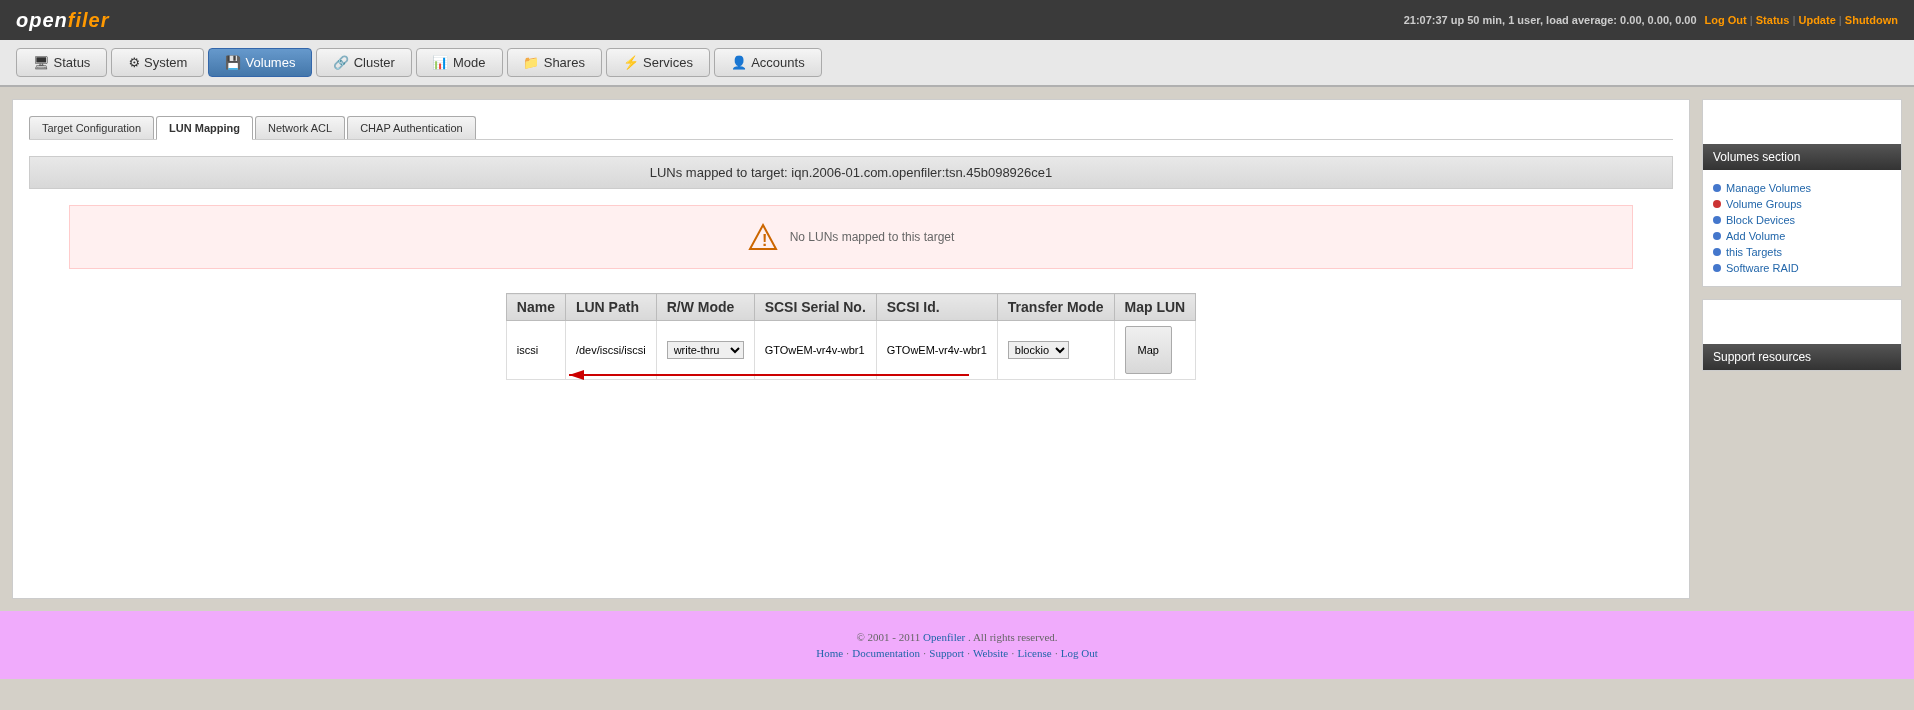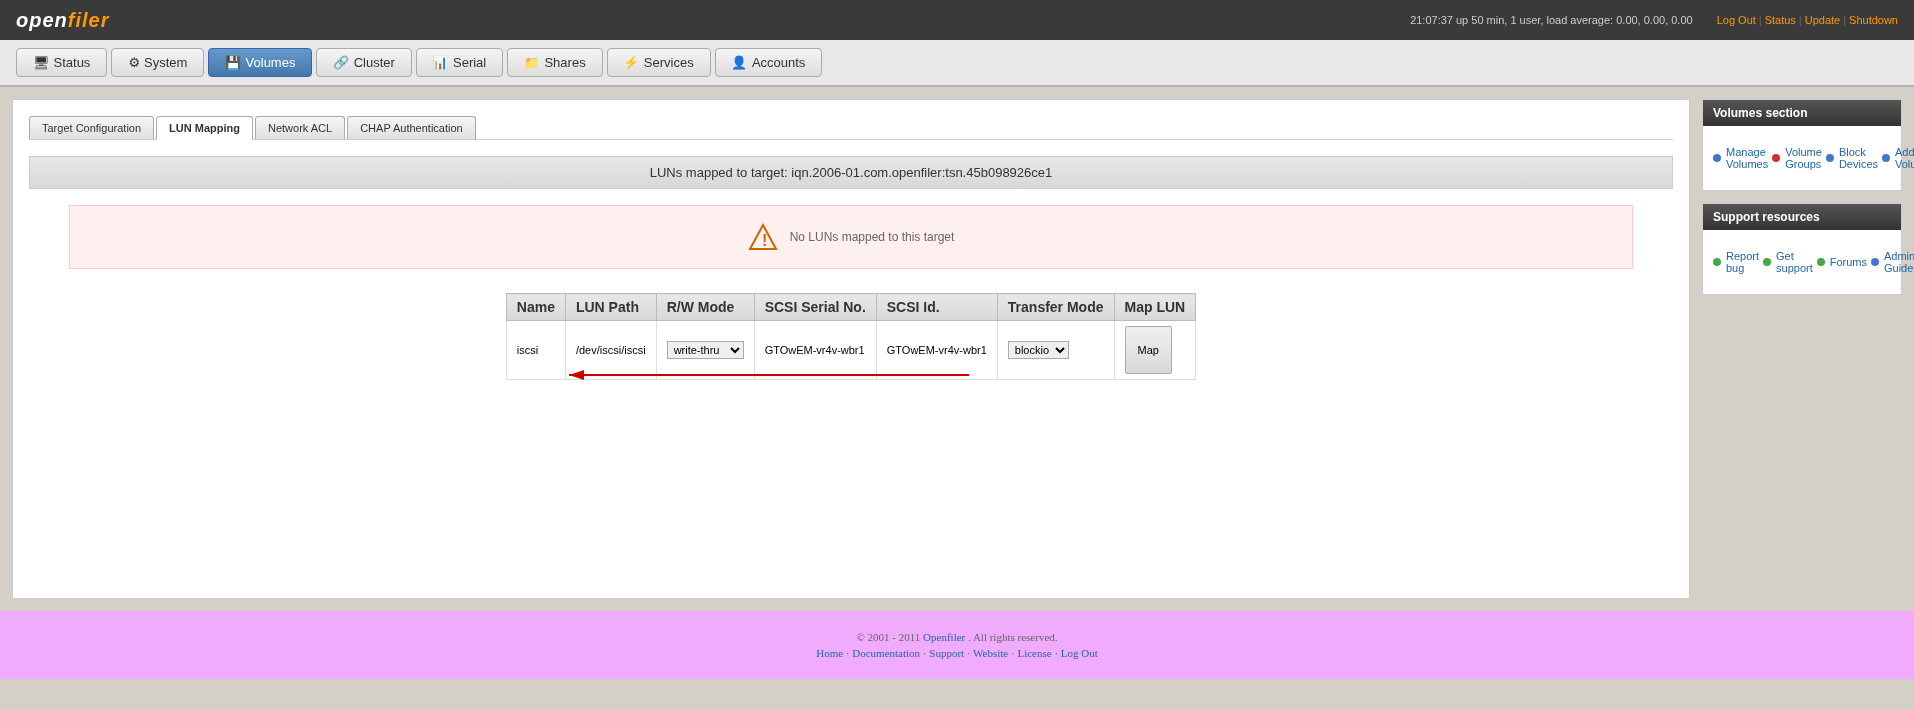--- a/index.html
+++ b/index.html
@@ -18,23 +18,24 @@
       color: white;
       font-size: 20px;
       font-weight: bold;
       font-style: italic;
       letter-spacing: 1px;
     }
     #logo span { color: #f90; }
     #header-right {
       display: flex;
       align-items: center;
-      gap: 24px;
+      gap: 8px;
       color: #ccc;
       font-size: 11px;
+      font-weight: bold;
     }
     #header-links { display: flex; gap: 0; }
     .header-link { color: #f90; font-size: 11px; text-decoration: none; cursor: pointer; }
     .header-sep { color: #666; margin: 0 3px; }
 
     
     #navbar {
       background: #e8e8e8;
       border-bottom: 2px solid #b0b0b0;
       padding: 8px 16px;
@@ -195,26 +196,27 @@
     .sidebar-section {
       background: white;
       border: 1px solid #ccc;
       margin-bottom: 12px;
     }
     .sidebar-title {
       background: linear-gradient(to bottom, #555, #333);
       color: white;
       padding: 6px 10px;
       font-size: 12px;
-      font-weight: bold;
+      font-weight: normal;
+      margin-top: 44px;
     }
     .sidebar-links {
-      padding: 20px 10px;
-      display: flex;
-      flex-direction: row;
+      padding: 12px 10px;
+      display: flex;
+      flex-direction: column;
       gap: 4px;
     }
     .sidebar-link {
       display: flex;
       align-items: center;
       gap: 5px;
       color: #2266aa;
       font-size: 11px;
       text-decoration: none;
       cursor: pointer;
@@ -274,21 +276,21 @@
   <div class="nav-btn active">
     <span>💾</span>
     <span>Volumes</span>
   </div>
   <div class="nav-btn">
     <span>🔗</span>
     <span>Cluster</span>
   </div>
   <div class="nav-btn">
     <span>📊</span>
-    <span>Serial</span>
+    <span>Mode</span>
   </div>
   <div class="nav-btn">
     <span>📁</span>
     <span>Shares</span>
   </div>
   <div class="nav-btn">
     <span>⚡</span>
     <span>Services</span>
   </div>
   <div class="nav-btn">
@@ -403,38 +405,20 @@
         </a>
         <a class="sidebar-link">
           <span class="sidebar-dot dot-blue"></span>
           <span>Software RAID</span>
         </a>
       </div>
     </div>
 
     <div class="sidebar-section">
       <div class="sidebar-title">Support resources</div>
-      <div class="sidebar-links">
-        <a class="sidebar-link">
-          <span class="sidebar-dot dot-green"></span>
-          <span>Report bug</span>
-        </a>
-        <a class="sidebar-link">
-          <span class="sidebar-dot dot-green"></span>
-          <span>Get support</span>
-        </a>
-        <a class="sidebar-link">
-          <span class="sidebar-dot dot-green"></span>
-          <span>Forums</span>
-        </a>
-        <a class="sidebar-link">
-          <span class="sidebar-dot dot-blue"></span>
-          <span>Admin Guide</span>
-        </a>
-      </div>
     </div>
   </div>
 </div>
 
 <div id="footer">
   <div>
     <span>© 2001 - 2011</span>
     <a>Openfiler</a>
     <span>. All rights reserved.</span>
   </div>

